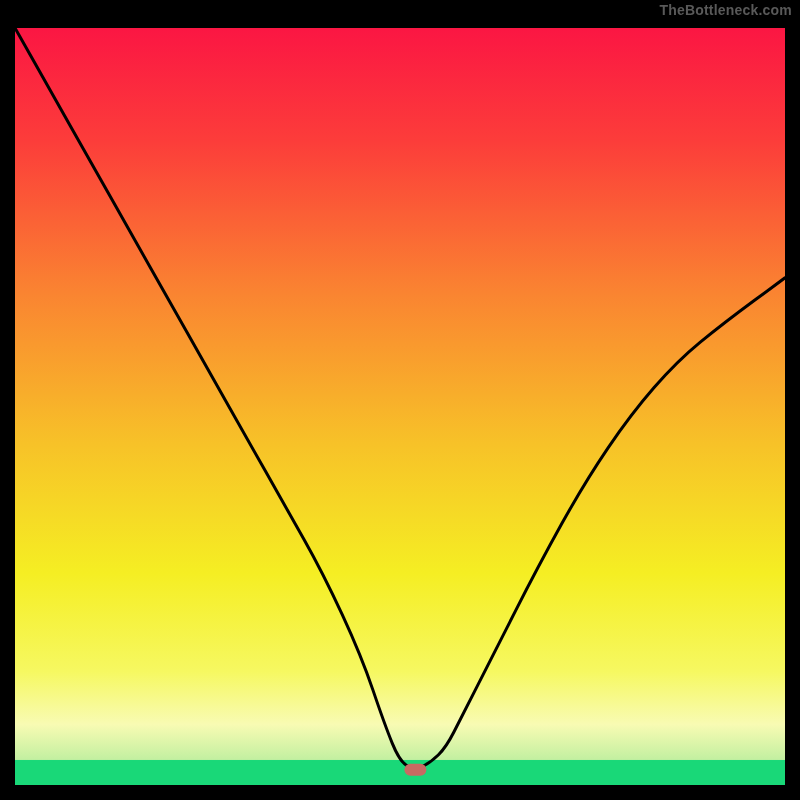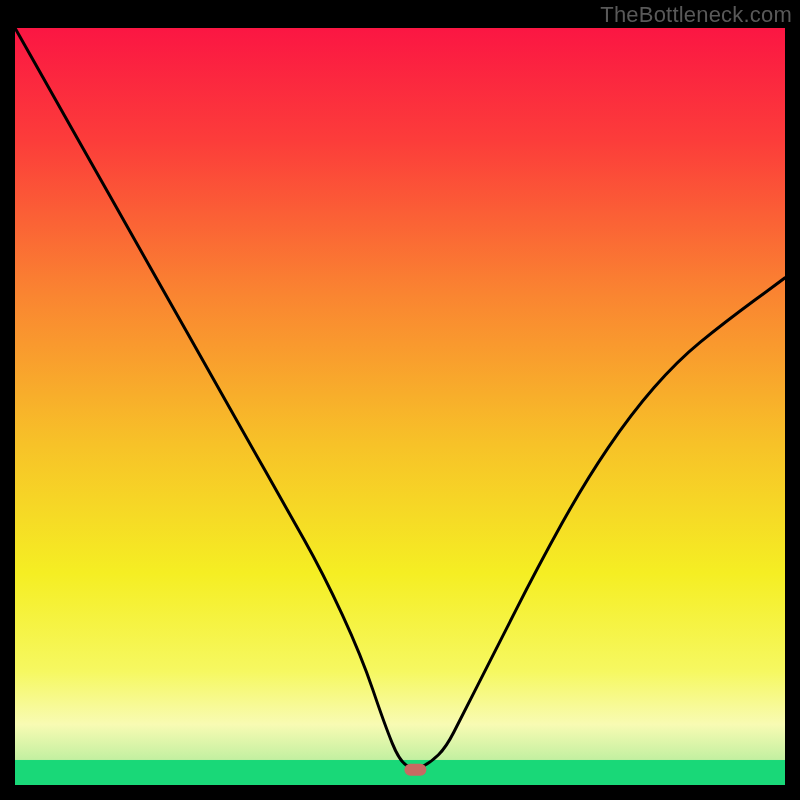--- a/index.html
+++ b/index.html
@@ -15,22 +15,22 @@
     position: relative;
     width: 800px;
     height: 800px;
     background: #000;
   }
   .watermark {
     position: absolute;
     top: 2px;
     right: 8px;
     color: #595959;
-    font-size: 22px;
-    font-weight: 400;
+    font-size: 14px;
+    font-weight: 700;
     letter-spacing: 0.2px;
     z-index: 10;
   }
   .plot-wrap {
     position: absolute;
     left: 15px;
     top: 28px;
     width: 770px;
     height: 757px;
     background: #000;

